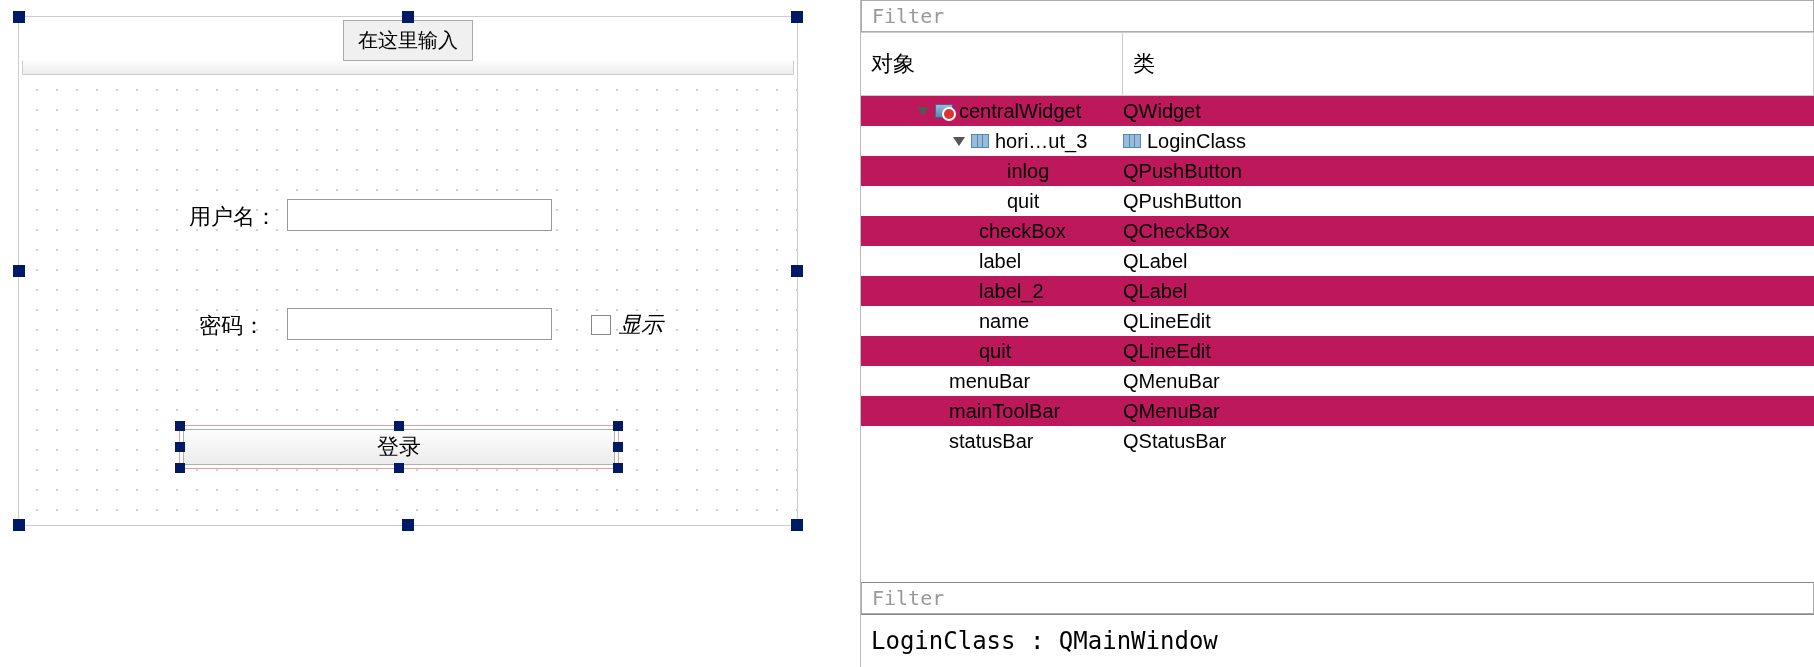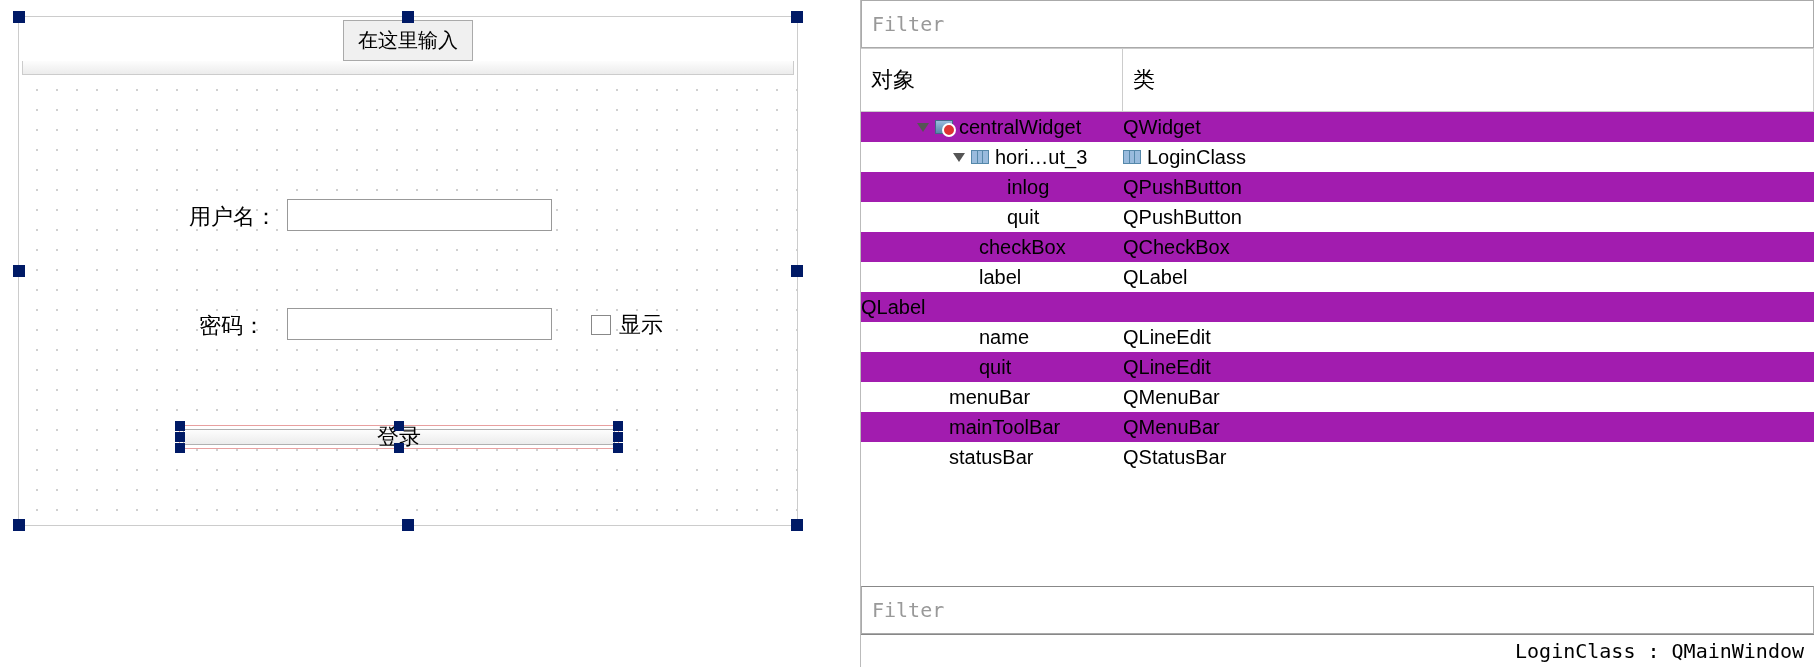--- a/index.html
+++ b/index.html
@@ -10,55 +10,55 @@
 .form-canvas { position: absolute; left: 18px; top: 16px; width: 780px; height: 510px; background: #fff; border: 1px solid #ccc; }
 .form-canvas::after { content: ""; position: absolute; inset: 55px 0 0 0; background-image: radial-gradient(#b0b0b0 1px, transparent 1px); background-size: 20px 20px; background-position: 8px 8px; pointer-events: none; opacity: 0.6; }
 
 .sel-handle { position: absolute; width: 12px; height: 12px; background: #001a66; z-index: 5; }
 .tab-widget { position: absolute; left: 3px; top: 3px; right: 3px; height: 46px; }
 .tab-header { display: inline-block; background: #f0f0f0; border: 1px solid #aaa; padding: 6px 14px; font-size: 20px; }
 .tab-bar { height: 14px; background: linear-gradient(#fdfdfd, #ececec); border: 1px solid #ccc; border-top: none; }
 
 .form-label { position: absolute; font-size: 22px; z-index: 2; }
 .form-input { position: absolute; height: 32px; background: #fff; border: 1px solid #999; z-index: 2; }
-.chk { position: absolute; z-index: 2; display: flex; align-items: center; gap: 8px; font-size: 22px; }
+.chk { position: absolute; z-index: 2; display: flex; align-items: center; gap: 8px; font-size: 22px; font-style: italic; }
 .chk .box { width: 20px; height: 20px; border: 1px solid #888; background: #fff; display: inline-block; }
 
-.btn-row { position: absolute; left: 160px; top: 408px; width: 440px; height: 24px; border: 1px solid #e8a0a0; z-index: 3; display: flex; gap: 8px; padding: 3px; }
+.btn-row { position: absolute; left: 160px; top: 408px; width: 440px; height: 44px; border: 1px solid #e8a0a0; z-index: 3; display: flex; gap: 8px; padding: 3px; }
 .qbtn { flex: 1; background: linear-gradient(#fdfdfd, #ececec); border: 1px solid #b0b0b0; font-size: 22px; display: flex; align-items: center; justify-content: center; cursor: pointer; }
 .row-handle { position: absolute; width: 10px; height: 10px; background: #001a66; }
 
 
 .inspector-panel { position: absolute; left: 860px; top: 0; right: 0; height: 100%; border-left: 1px solid #bbb; display: flex; flex-direction: column; }
-.filter-input { height: 48px; border: 1px solid #aaa; background: #fff; padding: 2px 10px; color: #999; font-family: monospace; font-size: 20px; display: flex; align-items: center; }
+.filter-input { height: 32px; border: 1px solid #aaa; background: #fff; padding: 2px 10px; color: #999; font-family: monospace; font-size: 20px; display: flex; align-items: center; }
 .filter-input.bottom { border-top: 1px solid #888; }
 
 .tree-table { flex: 1; overflow: hidden; border-top: 1px solid #ccc; }
 .tree-header { display: flex; background: #fff; border-bottom: 1px solid #ccc; }
 .tree-header > div { padding: 16px 10px; font-size: 22px; border-right: 1px solid #ccc; }
 .col-obj { width: 262px; flex-shrink: 0; }
 .col-cls { flex: 1; }
 
 .tree-body { }
 .tree-row { display: flex; align-items: center; height: 30px; font-size: 20px; }
-.tree-row.alt { background: #a21caf; }
+.tree-row.alt { background: #be185d; }
 .tree-row .col-obj { display: flex; align-items: center; gap: 6px; padding-right: 4px; }
 .tree-row .col-cls { display: flex; align-items: center; gap: 6px; }
 
 .expander { width: 0; height: 0; display: inline-block; }
 .expander.open { border-left: 6px solid transparent; border-right: 6px solid transparent; border-top: 9px solid #555; }
 .indent { display: inline-block; }
 
 .icon-widget { width: 18px; height: 14px; background: linear-gradient(#9bd, #58a); border: 1px solid #468; display: inline-block; position: relative; }
 .icon-widget.forbid::after { content: ""; position: absolute; right: -4px; bottom: -4px; width: 10px; height: 10px; border-radius: 50%; background: #d33; border: 2px solid #fff; }
 .icon-layout { width: 18px; height: 14px; border: 1px solid #58a; display: inline-flex; }
 .icon-layout span { flex: 1; background: #9bd; border-right: 1px solid #58a; }
 .icon-layout span:last-child { border-right: none; }
 
-.status-line { border-top: 1px solid #888; padding: 4px 10px; font-family: monospace; font-size: 20px; text-align: right; }
+.status-line { border-top: 1px solid #888; padding: 12px 10px; font-family: monospace; font-size: 24px; }
 </style>
 </head>
 <body>
 
 <div class="designer-panel">
   <div class="form-canvas">
 
     <div class="sel-handle" style="left:-6px;top:-6px"></div>
     <div class="sel-handle" style="left:50%;top:-6px;margin-left:-6px"></div>
     <div class="sel-handle" style="right:-6px;top:-6px"></div>
@@ -167,20 +167,24 @@
         <div class="tree-row">
           <div class="col-obj">
             <span class="indent" style="width: 112px;"></span>
             <span>label</span>
           </div>
           <div class="col-cls">
             <span>QLabel</span>
           </div>
         </div>
         <div class="tree-row alt">
+          <div class="col-obj">
+            <span class="indent" style="width: 112px;"></span>
+            <span>label_2</span>
+          </div>
           <div class="col-cls">
             <span>QLabel</span>
           </div>
         </div>
         <div class="tree-row">
           <div class="col-obj">
             <span class="indent" style="width: 112px;"></span>
             <span>name</span>
           </div>
           <div class="col-cls">

